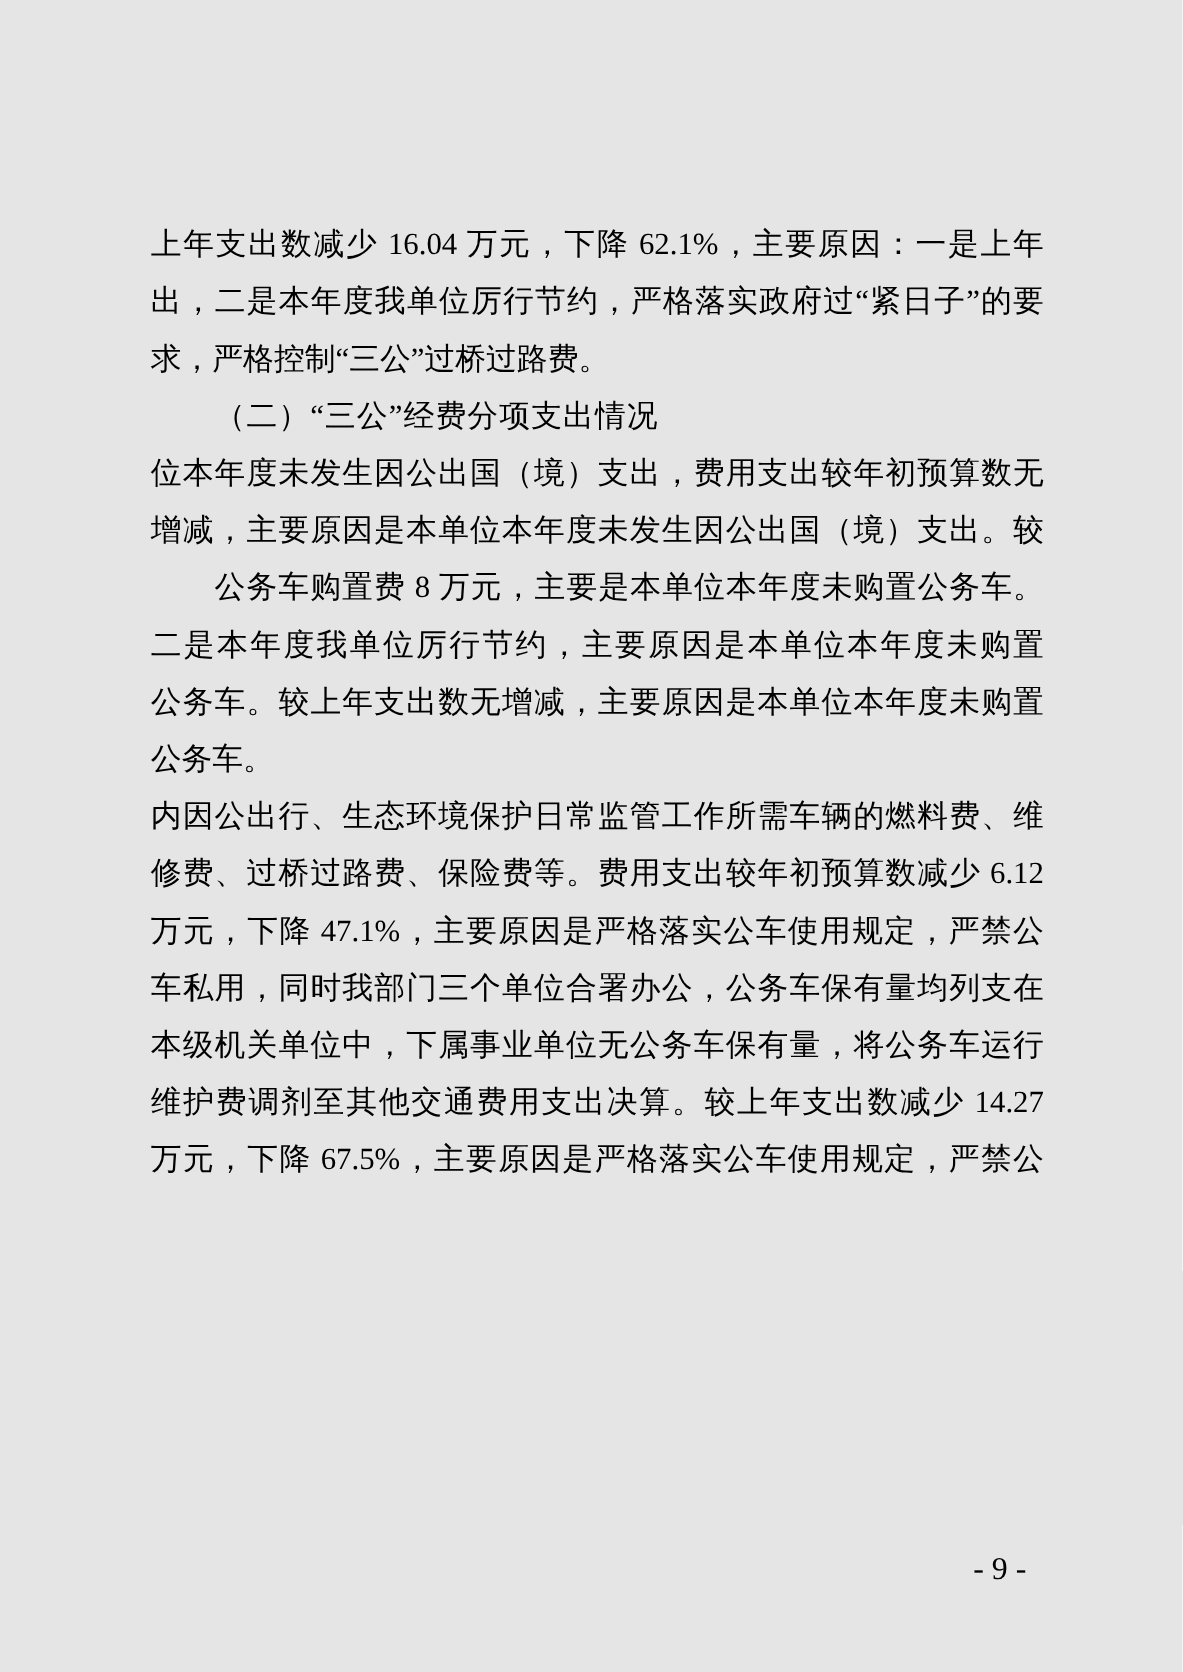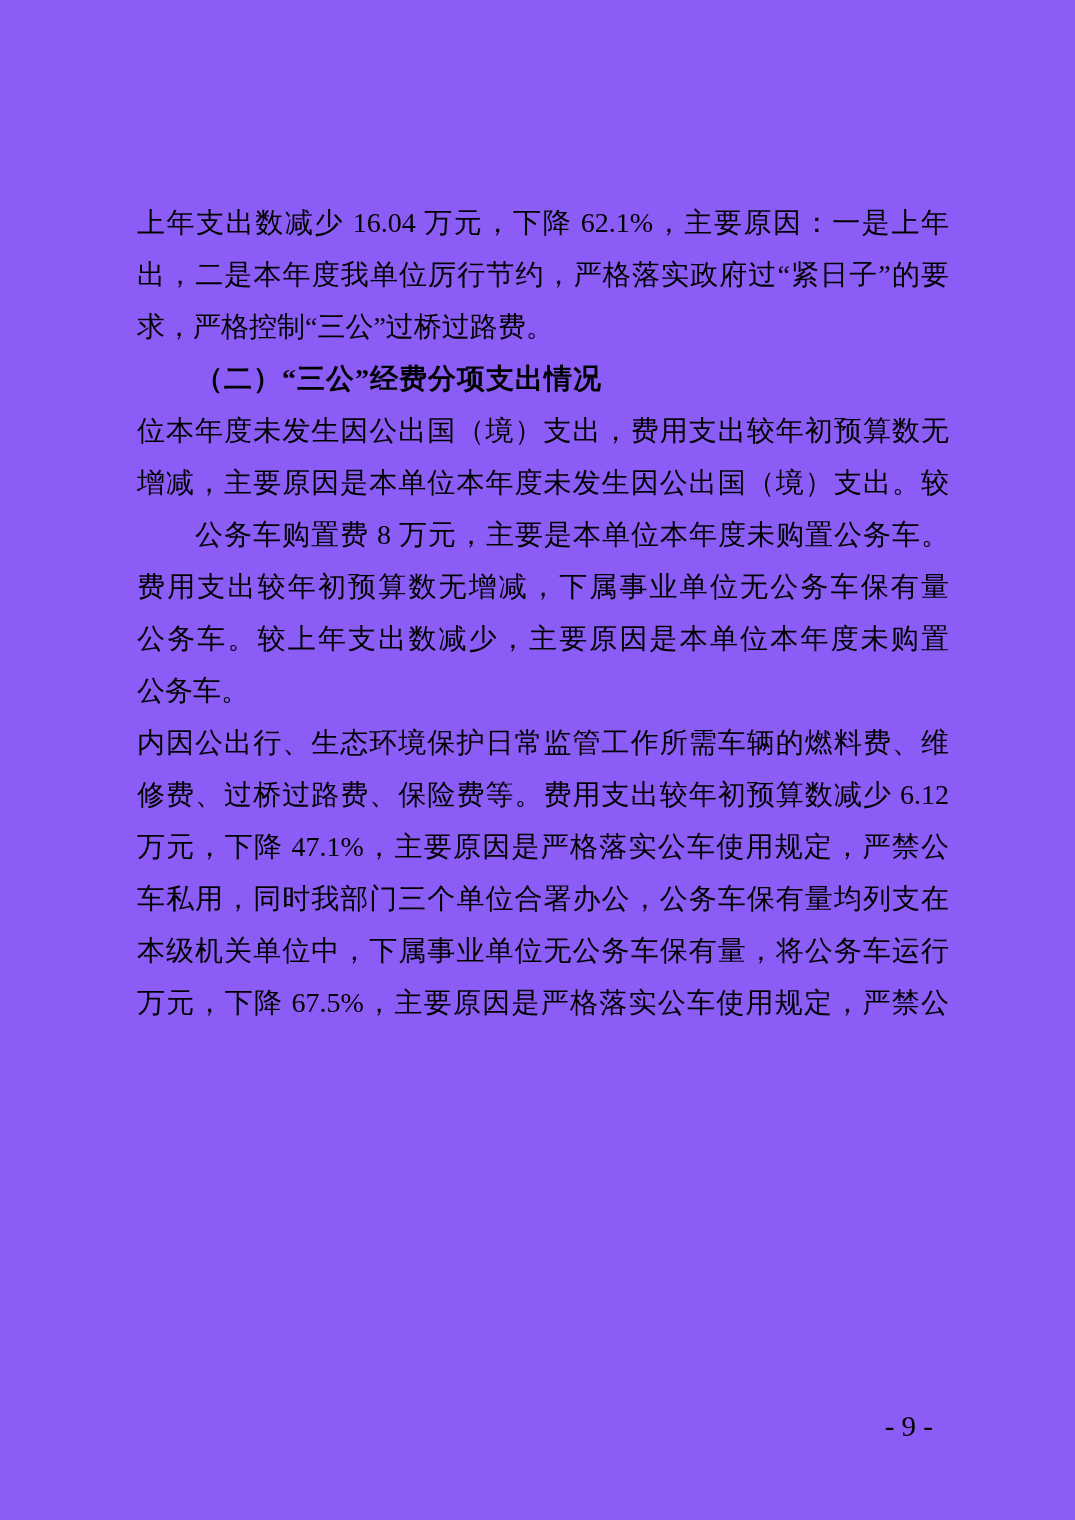--- a/index.html
+++ b/index.html
@@ -4,21 +4,21 @@
 <style>
   html, body {
     margin: 0;
     padding: 0;
     background: #ffffff;
   }
   .page {
     position: relative;
     width: 1075px;
     height: 1520px;
-    background: #8b5cf6;
+    background: #e5e5e5;
     color: #000000;
     font-family: "Liberation Serif", "DejaVu Serif", serif;
     overflow: hidden;
   }
   .text-body {
     position: absolute;
     left: 137px;
     top: 197px;
     width: 812px;
   }
@@ -37,21 +37,21 @@
     text-justify: inter-ideograph;
     overflow: visible;
   }
   .line.fill {
     text-align-last: justify;
   }
   .line.indent {
     padding-left: 58px;
   }
   .para.heading .line {
-    font-weight: 700;
+    font-weight: 400;
     letter-spacing: 1px;
   }
   .page-number {
     position: absolute;
     top: 1404px;
     right: 142px;
     font-size: 29px;
     line-height: 44px;
     color: #000000;
   }
@@ -68,27 +68,28 @@
       </div>
       <div class="para heading">
         <div class="line indent">（二）“三公”经费分项支出情况</div>
       </div>
       <div class="para">
         <div class="line fill">位本年度未发生因公出国（境）支出，费用支出较年初预算数无</div>
         <div class="line fill">增减，主要原因是本单位本年度未发生因公出国（境）支出。较</div>
       </div>
       <div class="para">
         <div class="line fill indent">公务车购置费 8 万元，主要是本单位本年度未购置公务车。</div>
-        <div class="line fill">费用支出较年初预算数无增减，下属事业单位无公务车保有量</div>
-        <div class="line fill">公务车。较上年支出数减少，主要原因是本单位本年度未购置</div>
+        <div class="line fill">二是本年度我单位厉行节约，主要原因是本单位本年度未购置</div>
+        <div class="line fill">公务车。较上年支出数无增减，主要原因是本单位本年度未购置</div>
         <div class="line">公务车。</div>
       </div>
       <div class="para">
         <div class="line fill">内因公出行、生态环境保护日常监管工作所需车辆的燃料费、维</div>
         <div class="line fill">修费、过桥过路费、保险费等。费用支出较年初预算数减少 6.12</div>
         <div class="line fill">万元，下降 47.1%，主要原因是严格落实公车使用规定，严禁公</div>
         <div class="line fill">车私用，同时我部门三个单位合署办公，公务车保有量均列支在</div>
         <div class="line fill">本级机关单位中，下属事业单位无公务车保有量，将公务车运行</div>
+        <div class="line fill">维护费调剂至其他交通费用支出决算。较上年支出数减少 14.27</div>
         <div class="line fill">万元，下降 67.5%，主要原因是严格落实公车使用规定，严禁公</div>
       </div>
     </div>
   <div class="page-number">- 9 -</div>
 </div>
 
 </body></html>

